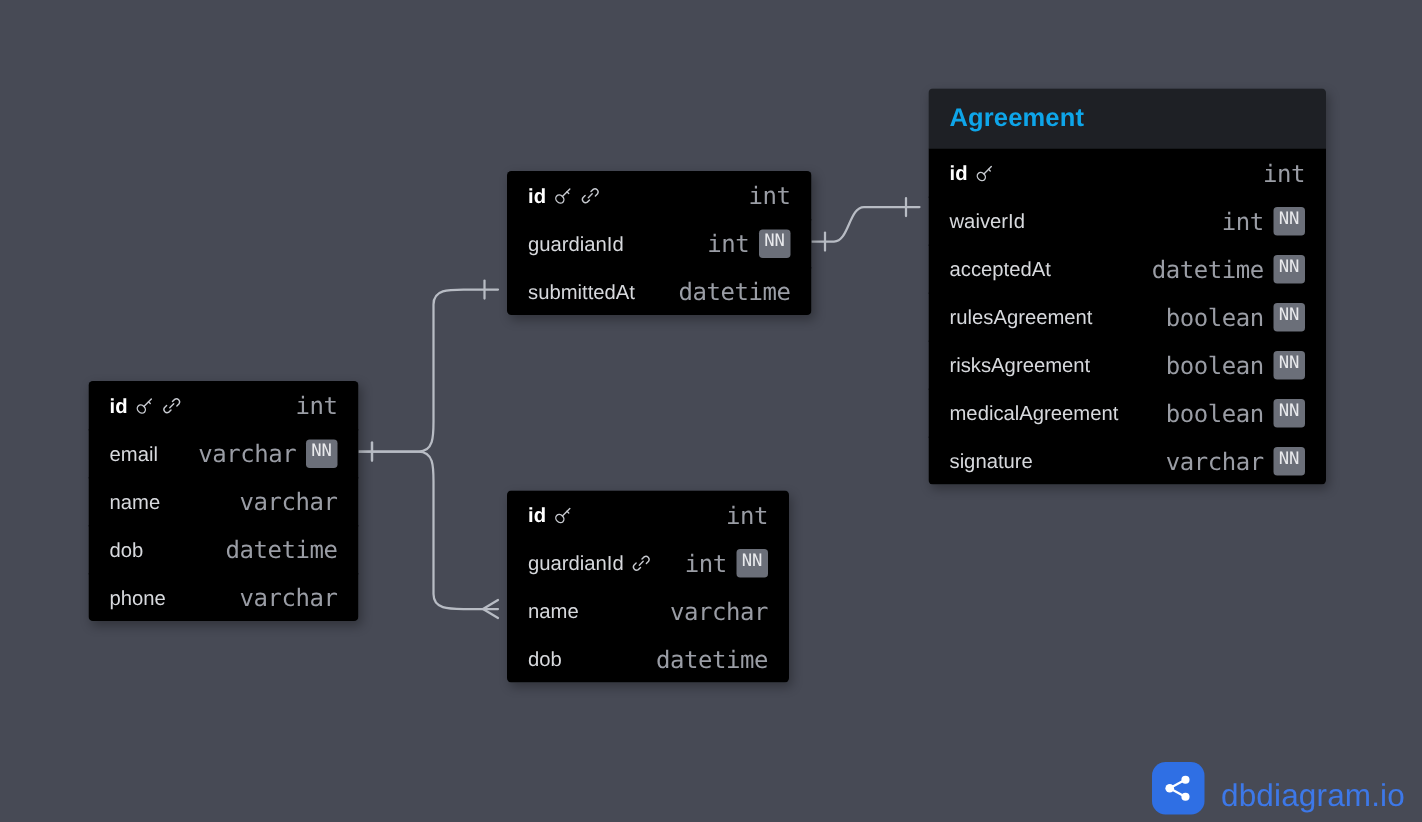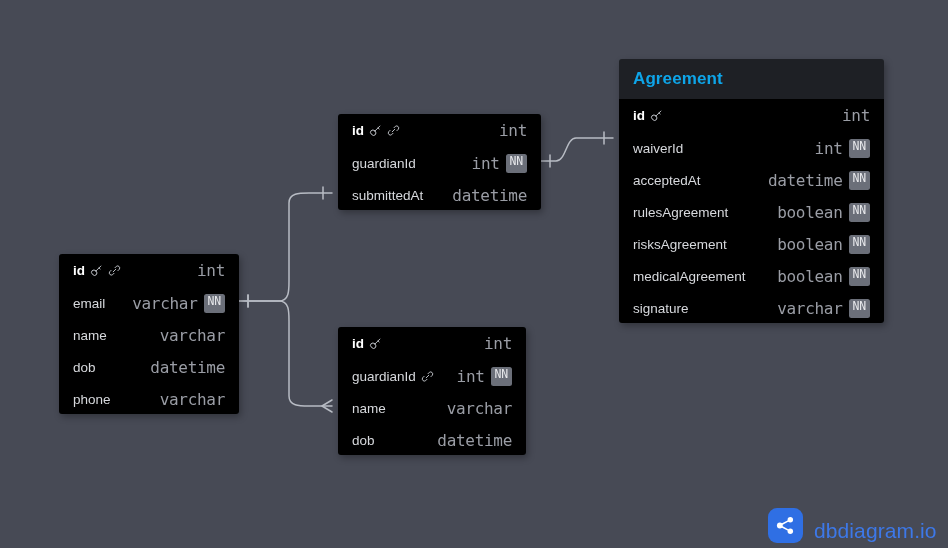--- a/index.html
+++ b/index.html
@@ -47,21 +47,21 @@
   }
   .table-body {
     background: #000000;
   }
   .field-row {
     display: flex;
     align-items: center;
     height: 32px;
     padding: 0 14px;
     box-sizing: border-box;
-    border-top: 3px solid #000000;
+    border-top: 1px solid #000000;
     white-space: nowrap;
   }
   .field-row:first-child { border-top: none; }
 
   .field-name {
     color: #d7d9dd;
     font-size: 13.5px;
     display: flex;
     align-items: center;
     gap: 5px;

